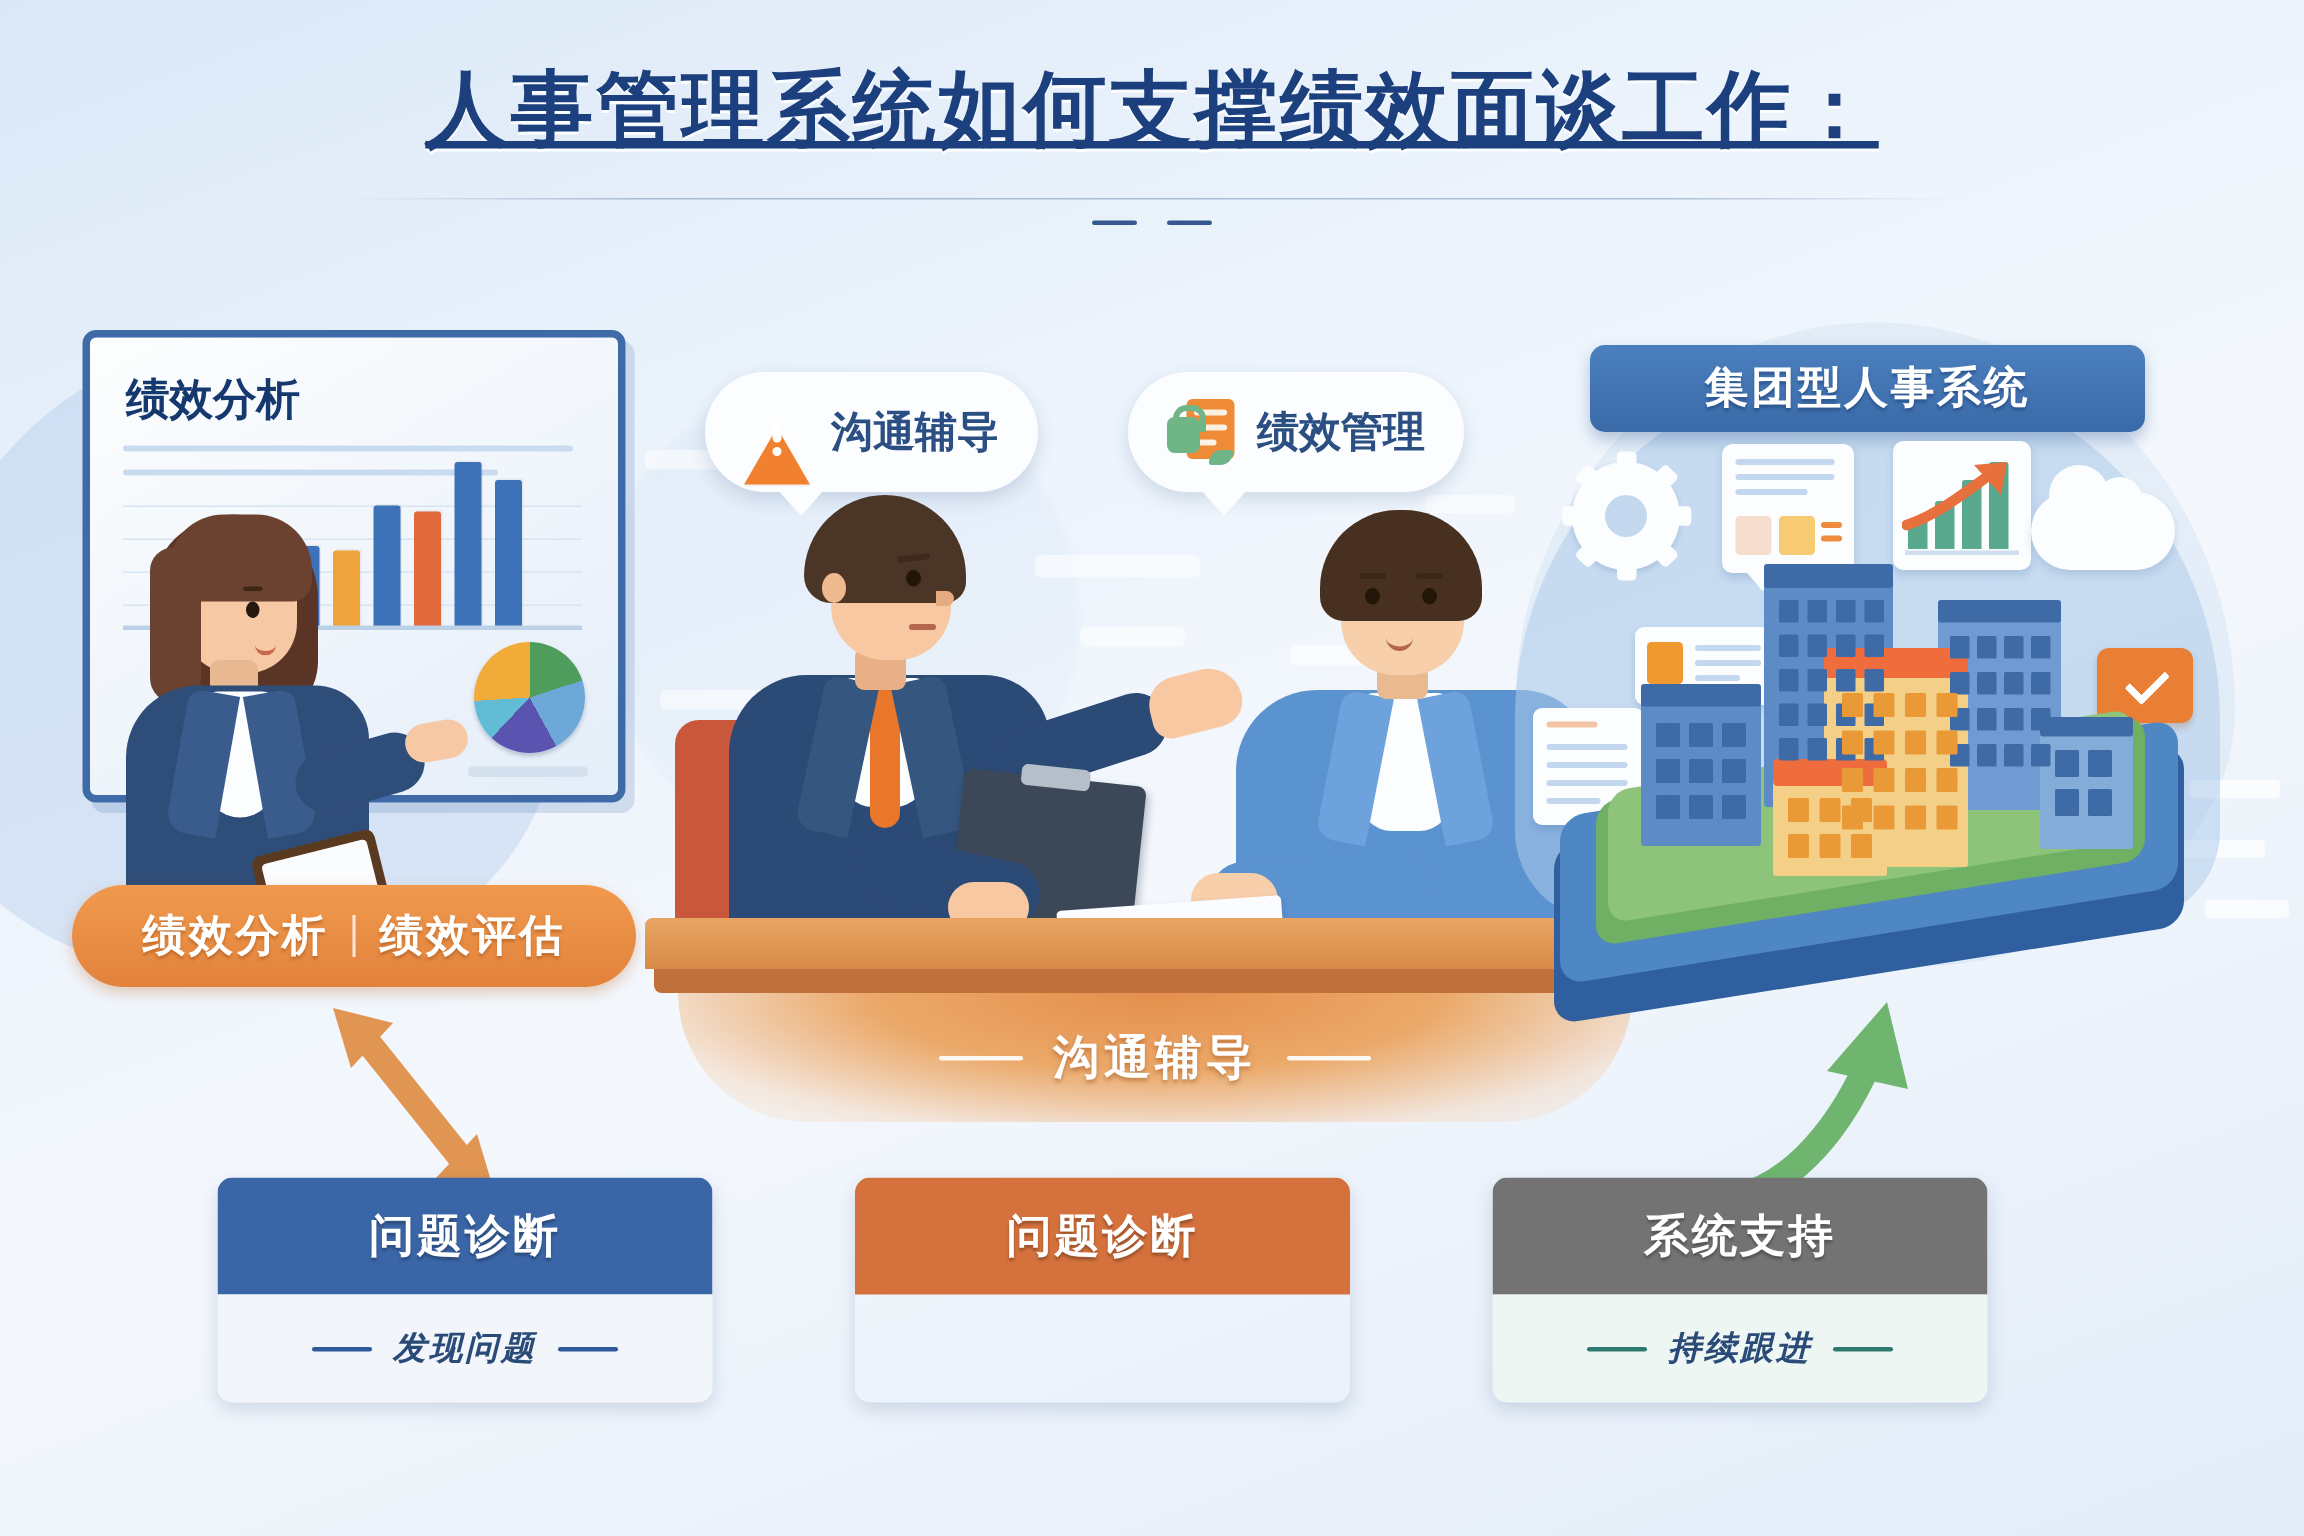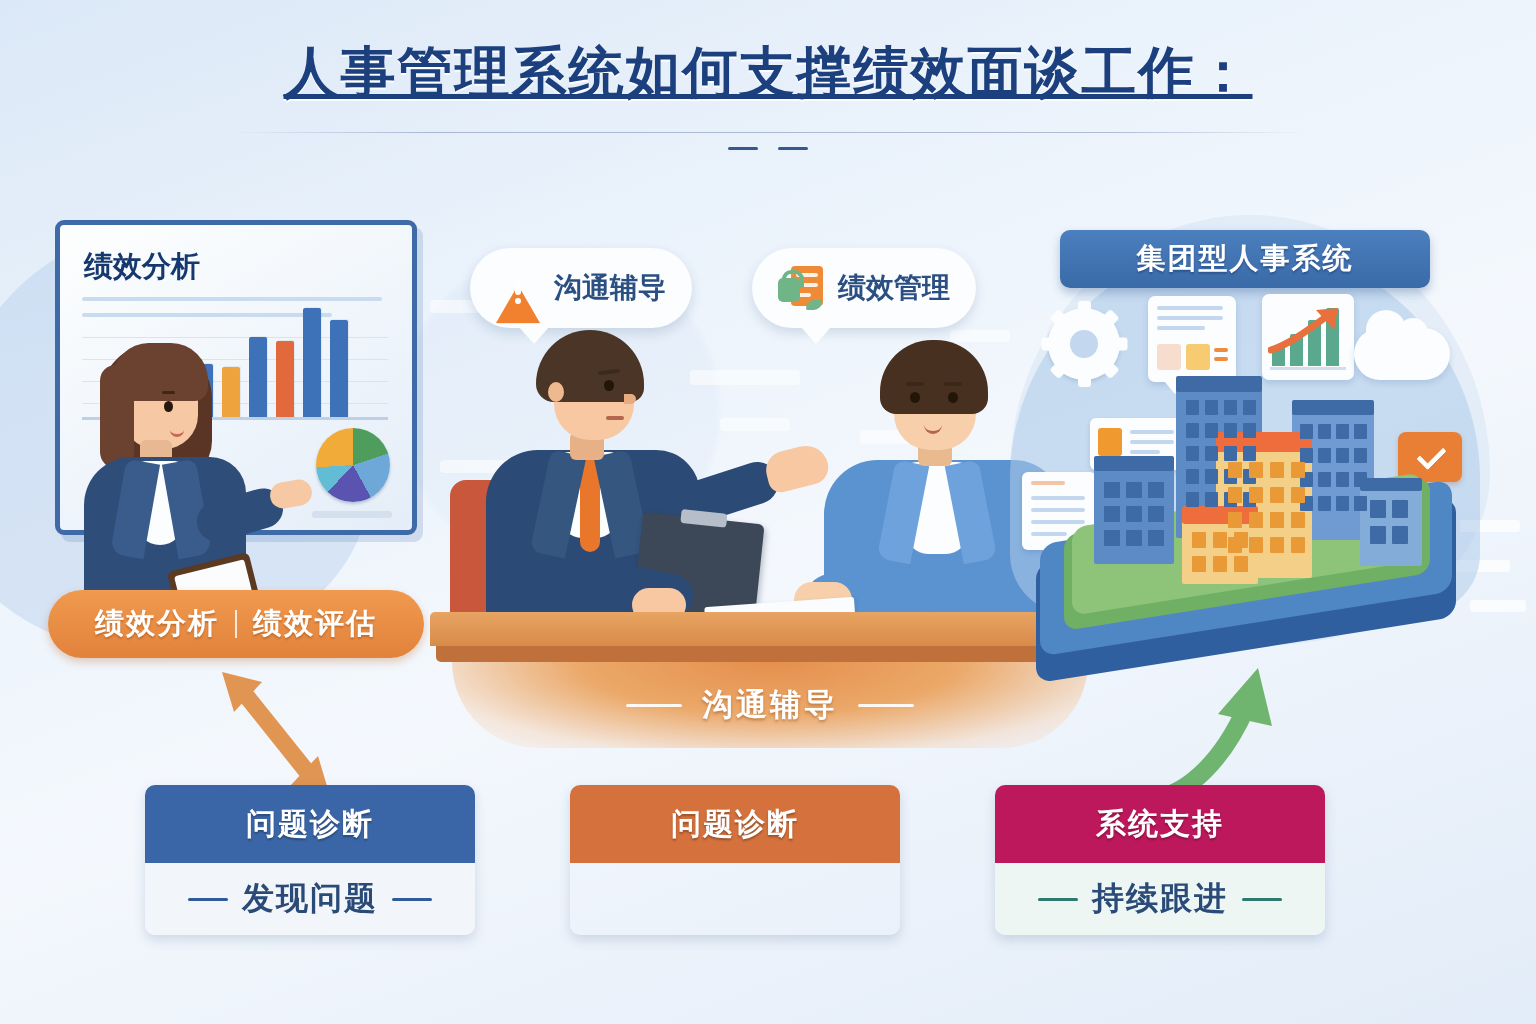--- a/index.html
+++ b/index.html
@@ -213,21 +213,21 @@
   .arrow-diag{position:absolute;left:200px;top:660px;width:150px;height:150px;}
   .arrow-curve{position:absolute;left:1150px;top:650px;width:170px;height:160px;}
 
   
   .flow{position:absolute;left:0;top:785px;width:1536px;height:160px;}
   .fbox{position:absolute;width:330px;height:150px;border-radius:10px;overflow:hidden;box-shadow:0 5px 12px rgba(50,85,130,.18);}
   .fbox-head{height:78px;display:flex;align-items:center;justify-content:center;}
   .fbox-title{font-size:30px;font-weight:bold;color:#fff;letter-spacing:2px;text-shadow:0 2px 2px rgba(0,0,0,.28);white-space:nowrap;}
   .fbox-body{height:72px;display:flex;align-items:center;justify-content:center;gap:14px;}
   .fb-dash{width:40px;height:3px;border-radius:2px;}
-  .fbox-sub{font-size:32px;font-weight:bold;color:#2a4a78;letter-spacing:2px;white-space:nowrap;}
+  .fbox-sub{font-size:22px;font-weight:bold;color:#2a4a78;letter-spacing:2px;white-space:nowrap;font-style:italic;}
 
   
   .deco-chip{position:absolute;background:rgba(255,255,255,.7);border-radius:3px;}
 </style>
 </head>
 <body>
 
 <div class="stage">
 
   <div class="bg-arc" style="left:-60px;top:230px;width:430px;height:420px;"></div>
@@ -553,21 +553,21 @@
       </div>
     </div>
 
     <div class="fbox" style="left:570px;">
       <div class="fbox-head" id="fh1" style="background: rgb(212, 113, 60);">
         <span class="fbox-title">问题诊断</span>
       </div>
     </div>
 
     <div class="fbox" style="left:995px;">
-      <div class="fbox-head" id="fh2" style="background: #be185d; align-items: center;">
+      <div class="fbox-head" id="fh2" style="background: #737373; align-items: center;">
         <span class="fbox-title">系统支持</span>
       </div>
       <div class="fbox-body" id="fb2" style="background: rgb(238, 246, 243);">
         <span class="fb-dash" id="fd2a" style="background: rgb(47, 122, 112);"></span>
         <span class="fbox-sub">持续跟进</span>
         <span class="fb-dash" id="fd2b" style="background: rgb(47, 122, 112);"></span>
       </div>
     </div>
 
   </div>

